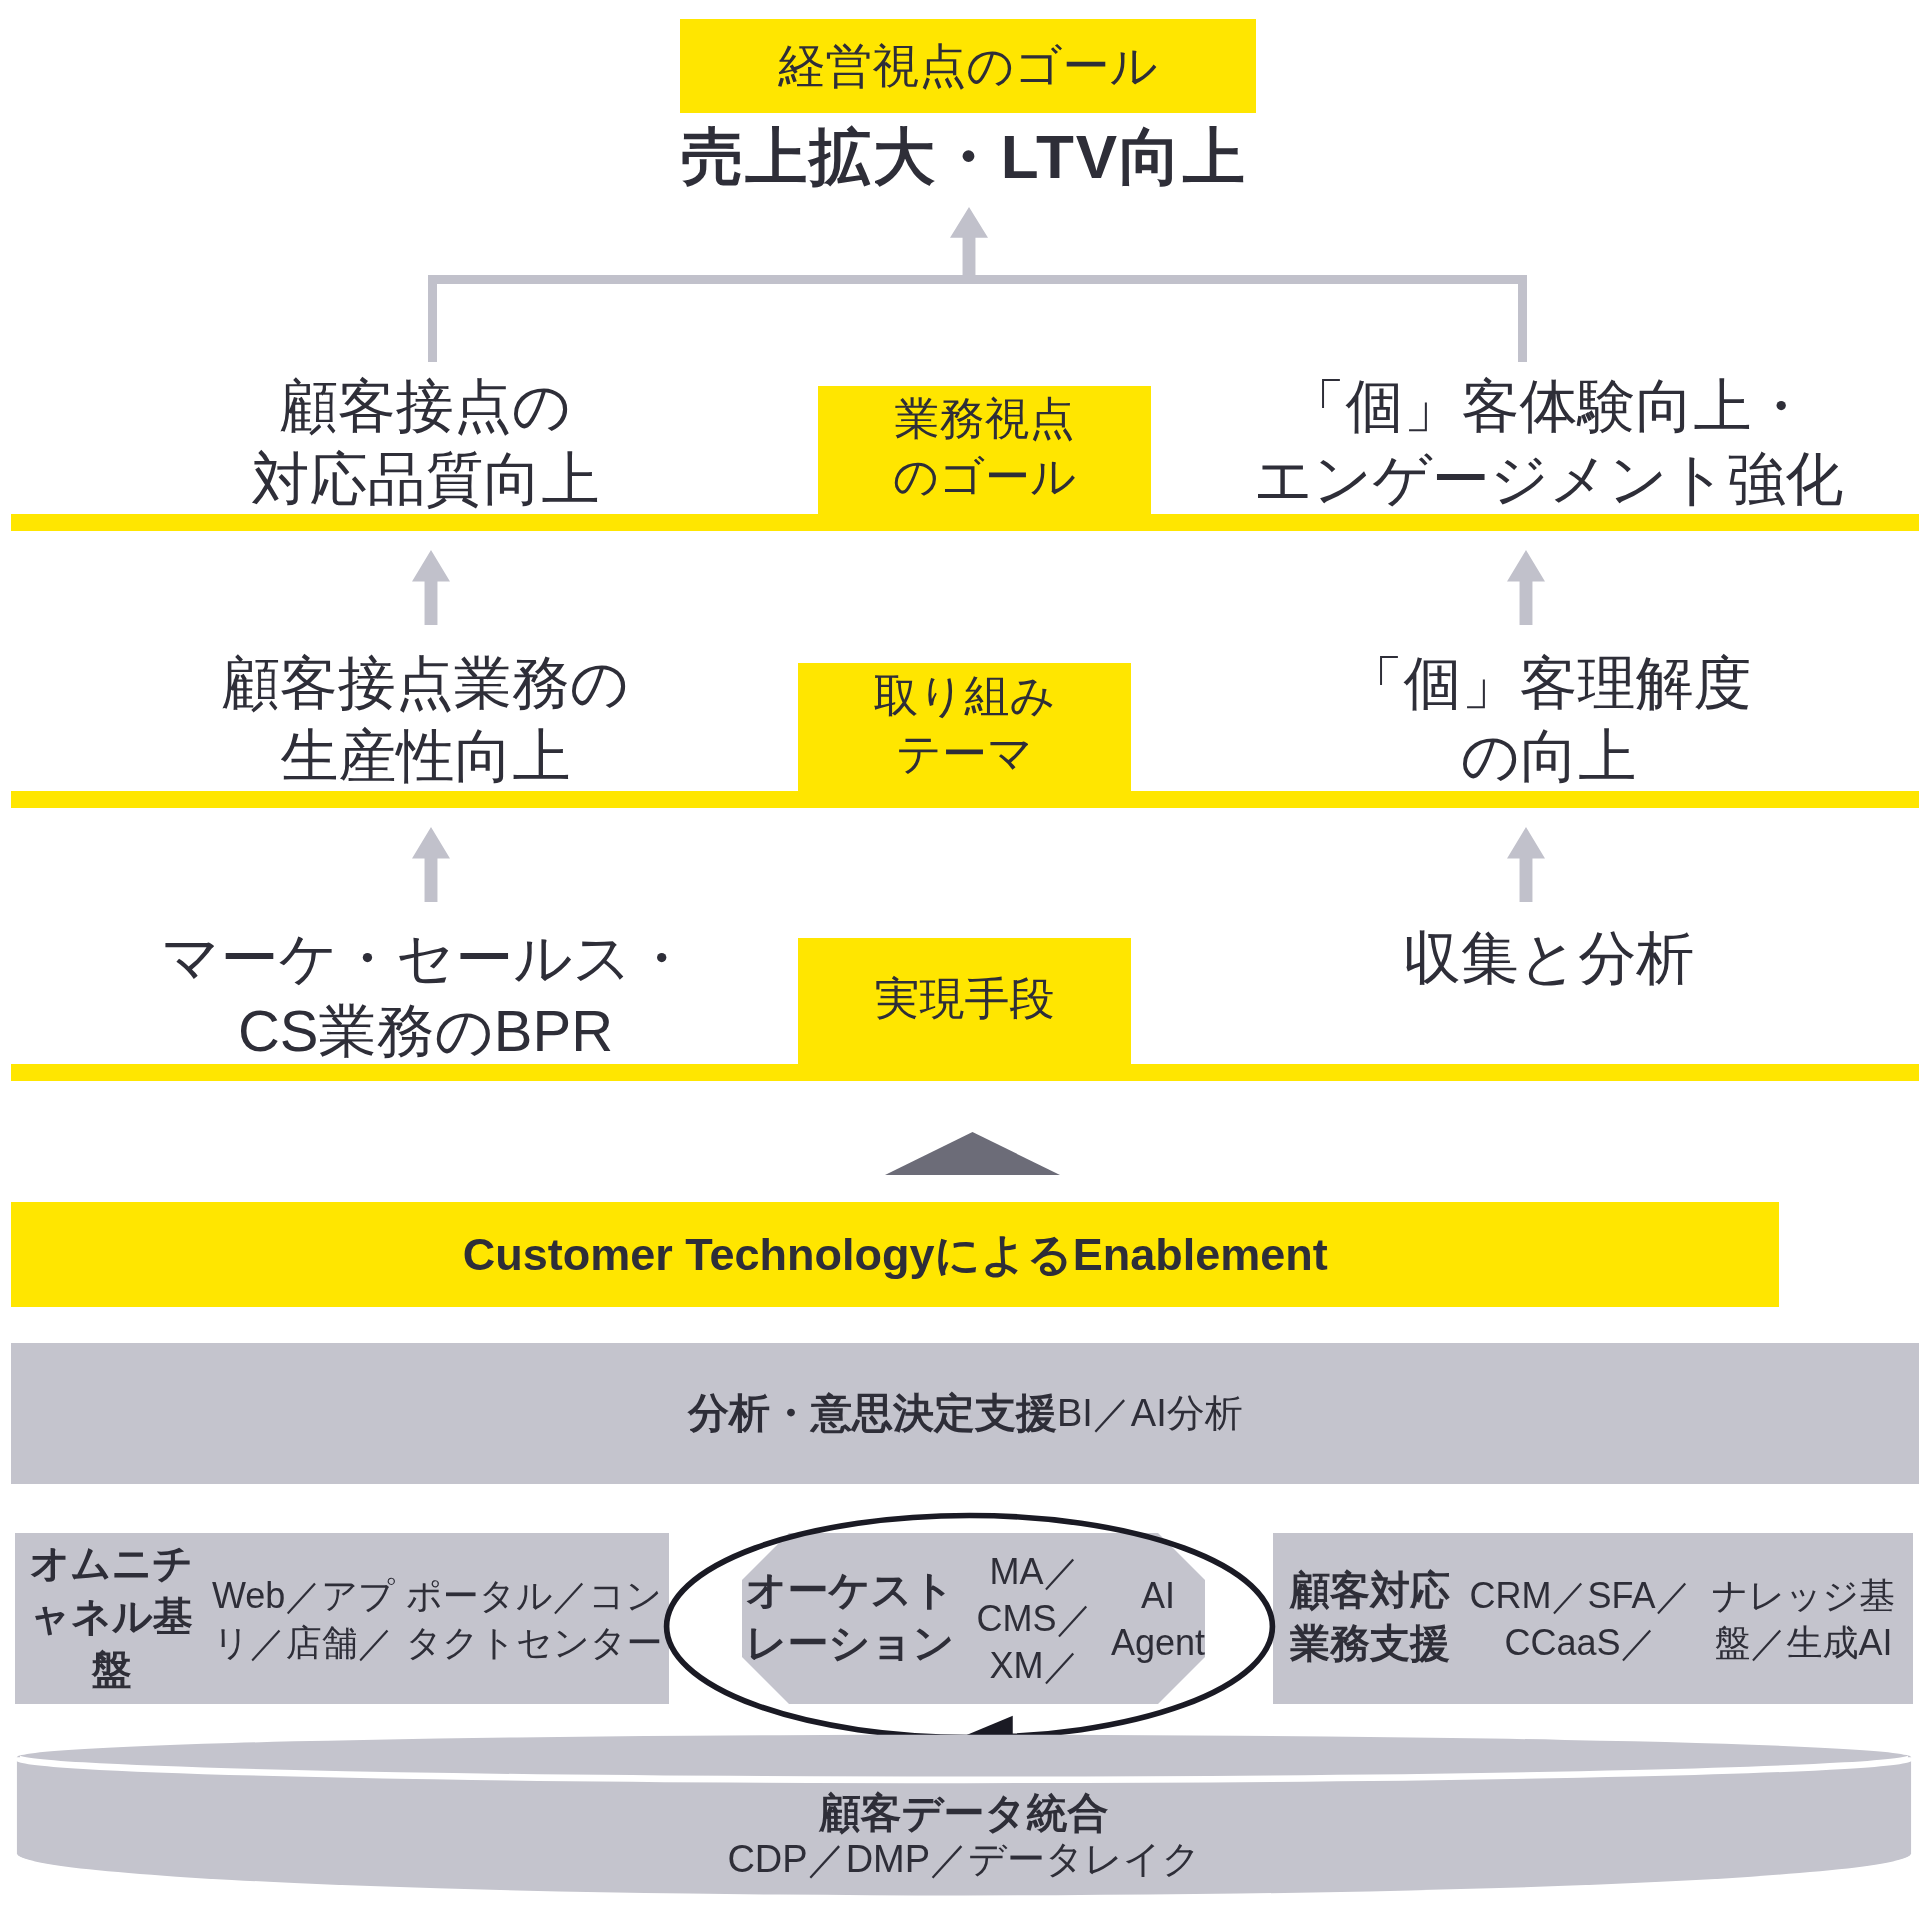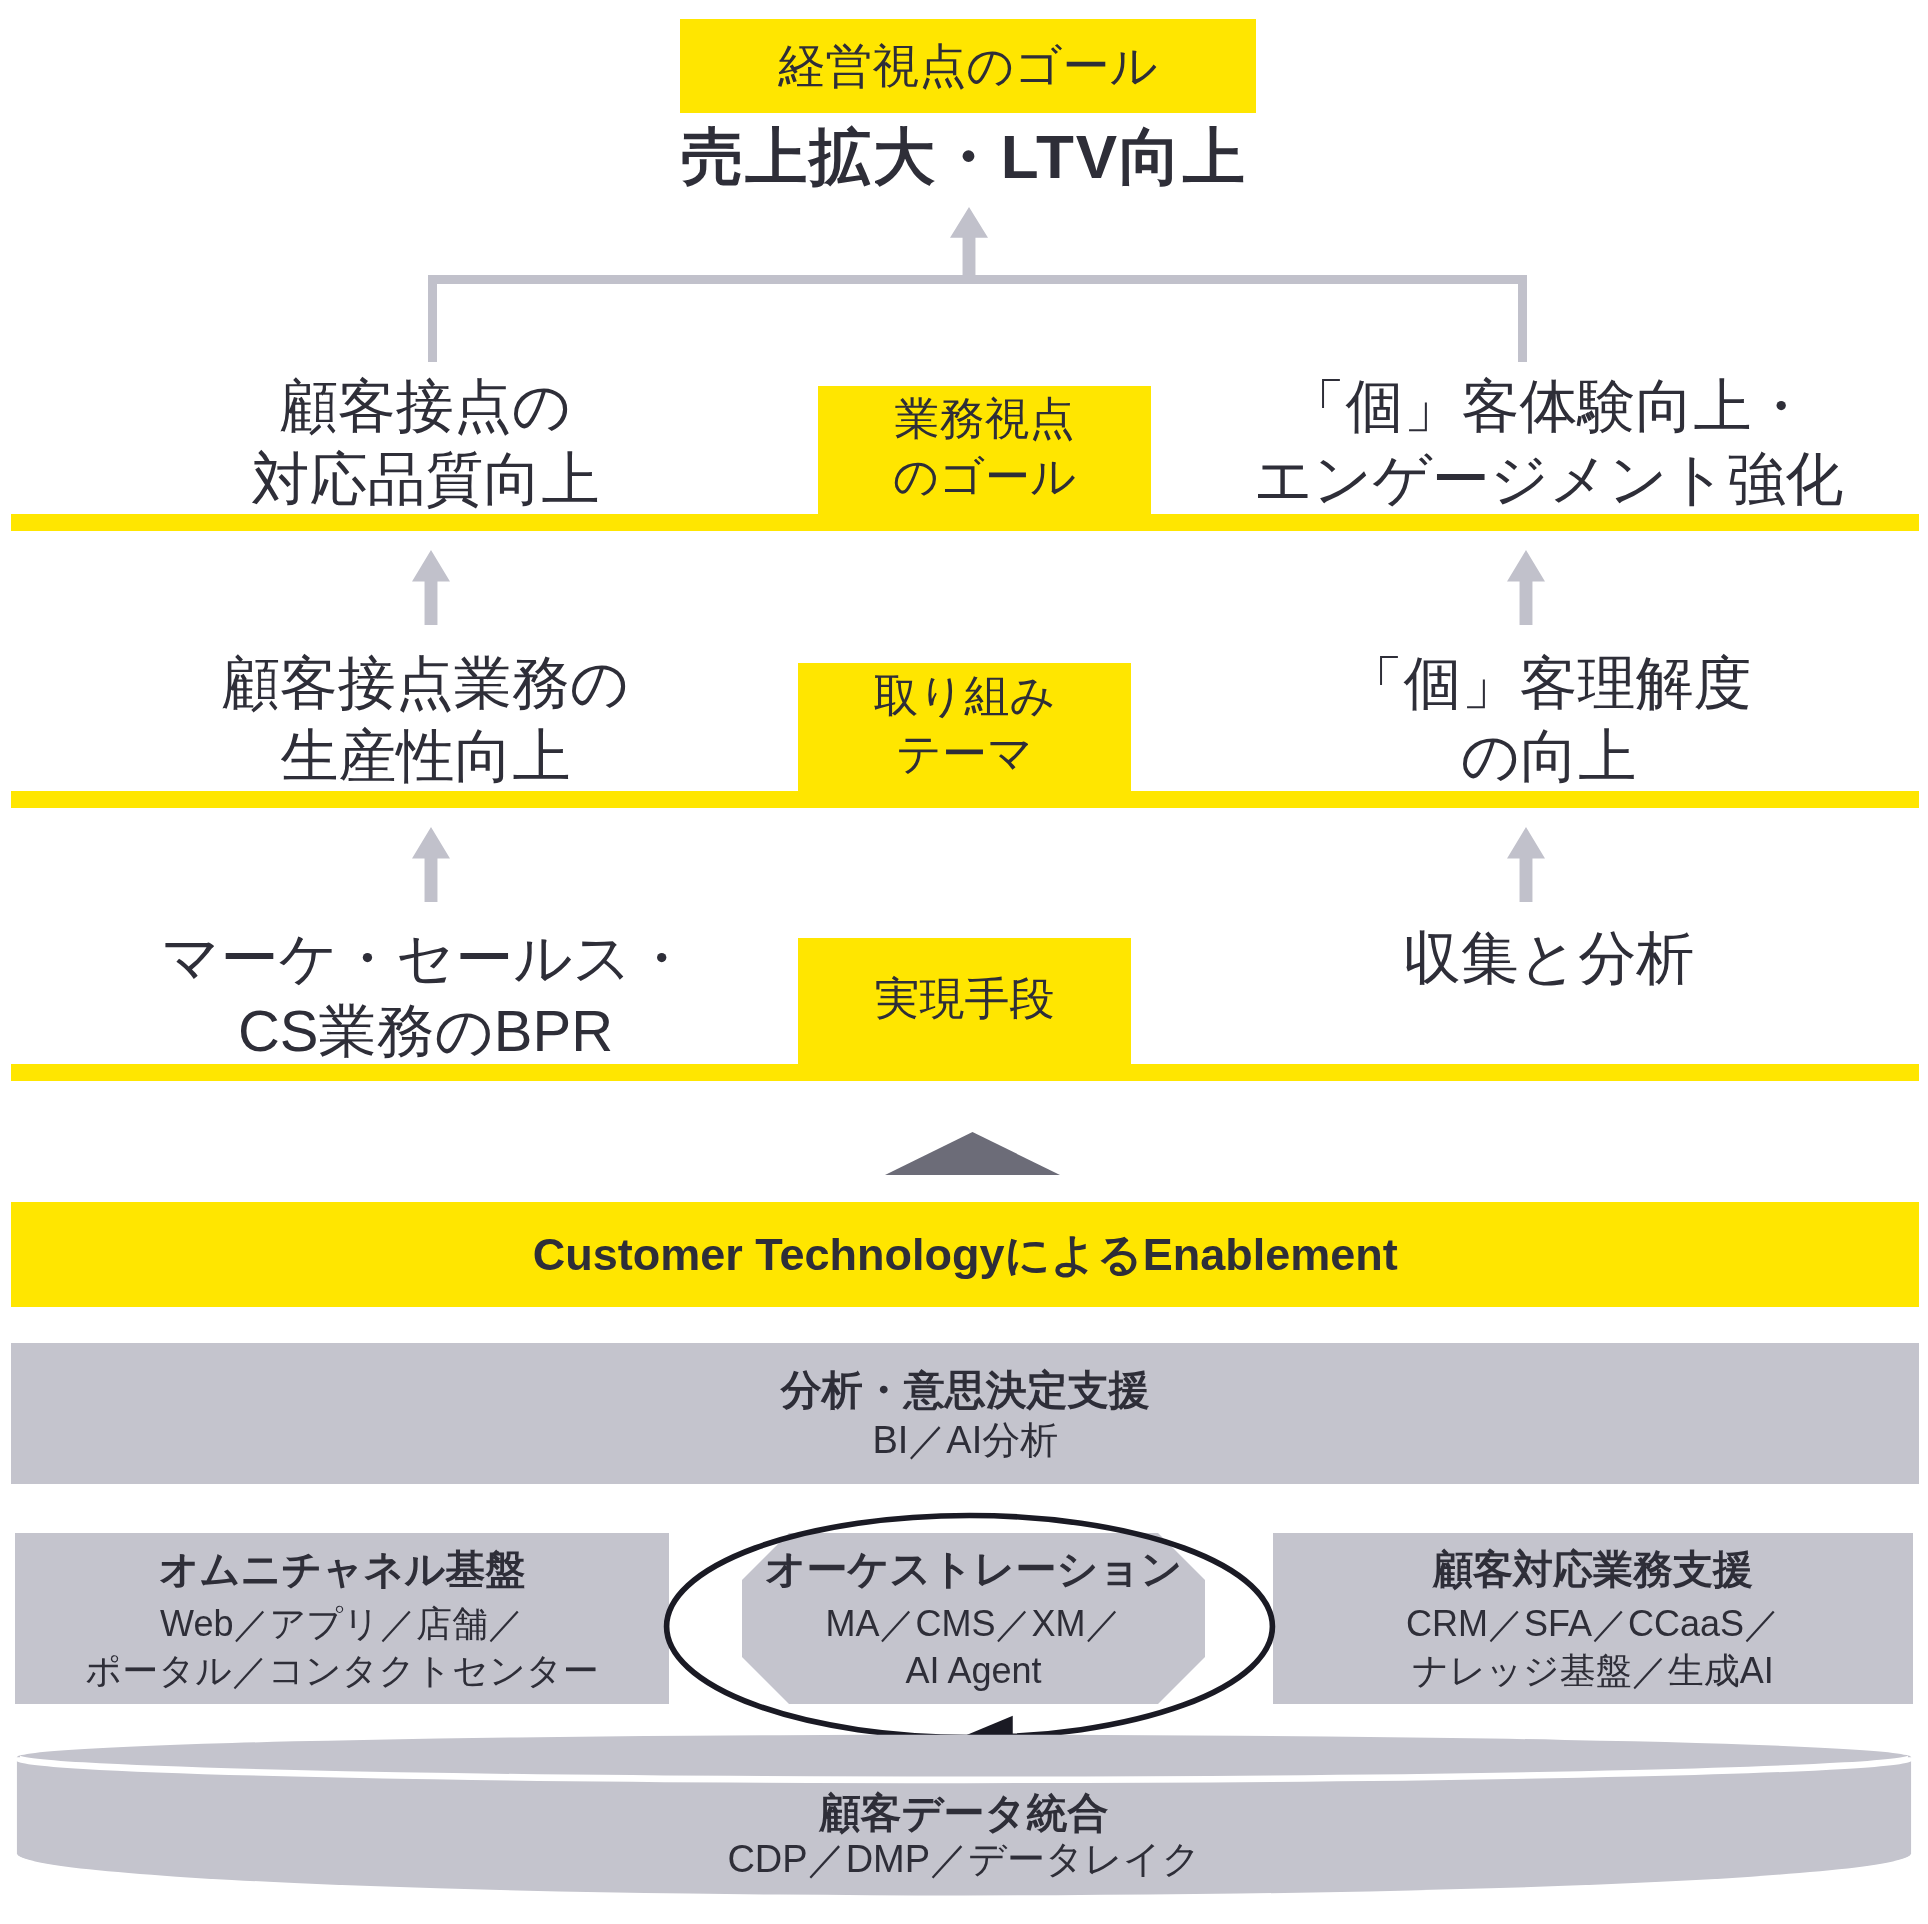--- a/index.html
+++ b/index.html
@@ -41,25 +41,25 @@
     padding-bottom:21px;font-size:45px;font-weight:500;line-height:58px;text-align:center;}
   .bar{left:11.3px;width:1908px;height:17px;background:var(--accent-yellow);}
 
   .flow-arrow{width:38px;height:75px;}
   .flow-arrow.left{left:412px;}
   .flow-arrow.right{left:1507px;}
 
   
   .big-triangle{left:885px;top:1132px;width:175px;height:43px;background:var(--triangle-gray);
     clip-path:polygon(50% 0,100% 100%,0 100%);}
-  .banner{left:11.3px;top:1202px;width:1908px;height:105px;background:var(--accent-yellow);
+  .banner{left:11.3px;top:1202px;width:1768px;height:105px;background:var(--accent-yellow);
     display:flex;align-items:center;justify-content:center;font-size:45px;font-weight:700;}
 
   
-  .layer{background:var(--box-gray);display:flex;flex-direction:column;align-items:center;justify-content:center;text-align:center;}
+  .layer{background:var(--box-gray);display:flex;flex-direction:row;align-items:center;justify-content:center;text-align:center;}
   .analysis-layer{left:11.3px;top:1343px;width:1908px;height:141px;}
   .layer-title{font-size:41px;font-weight:700;line-height:53px;}
   .layer-sub{font-size:38px;font-weight:400;line-height:47px;}
 
   .tool-box{top:1533px;height:171px;}
   .tool-box .layer-title{font-size:40px;margin-bottom:3.8px;}
   .tool-box .layer-sub{font-size:36px;line-height:47px;}
   .omnichannel-box{left:15px;width:654px;}
   .orchestration-box{left:742px;width:463px;
     clip-path:polygon(47px 0,calc(100% - 47px) 0,100% 47px,100% calc(100% - 47px),

